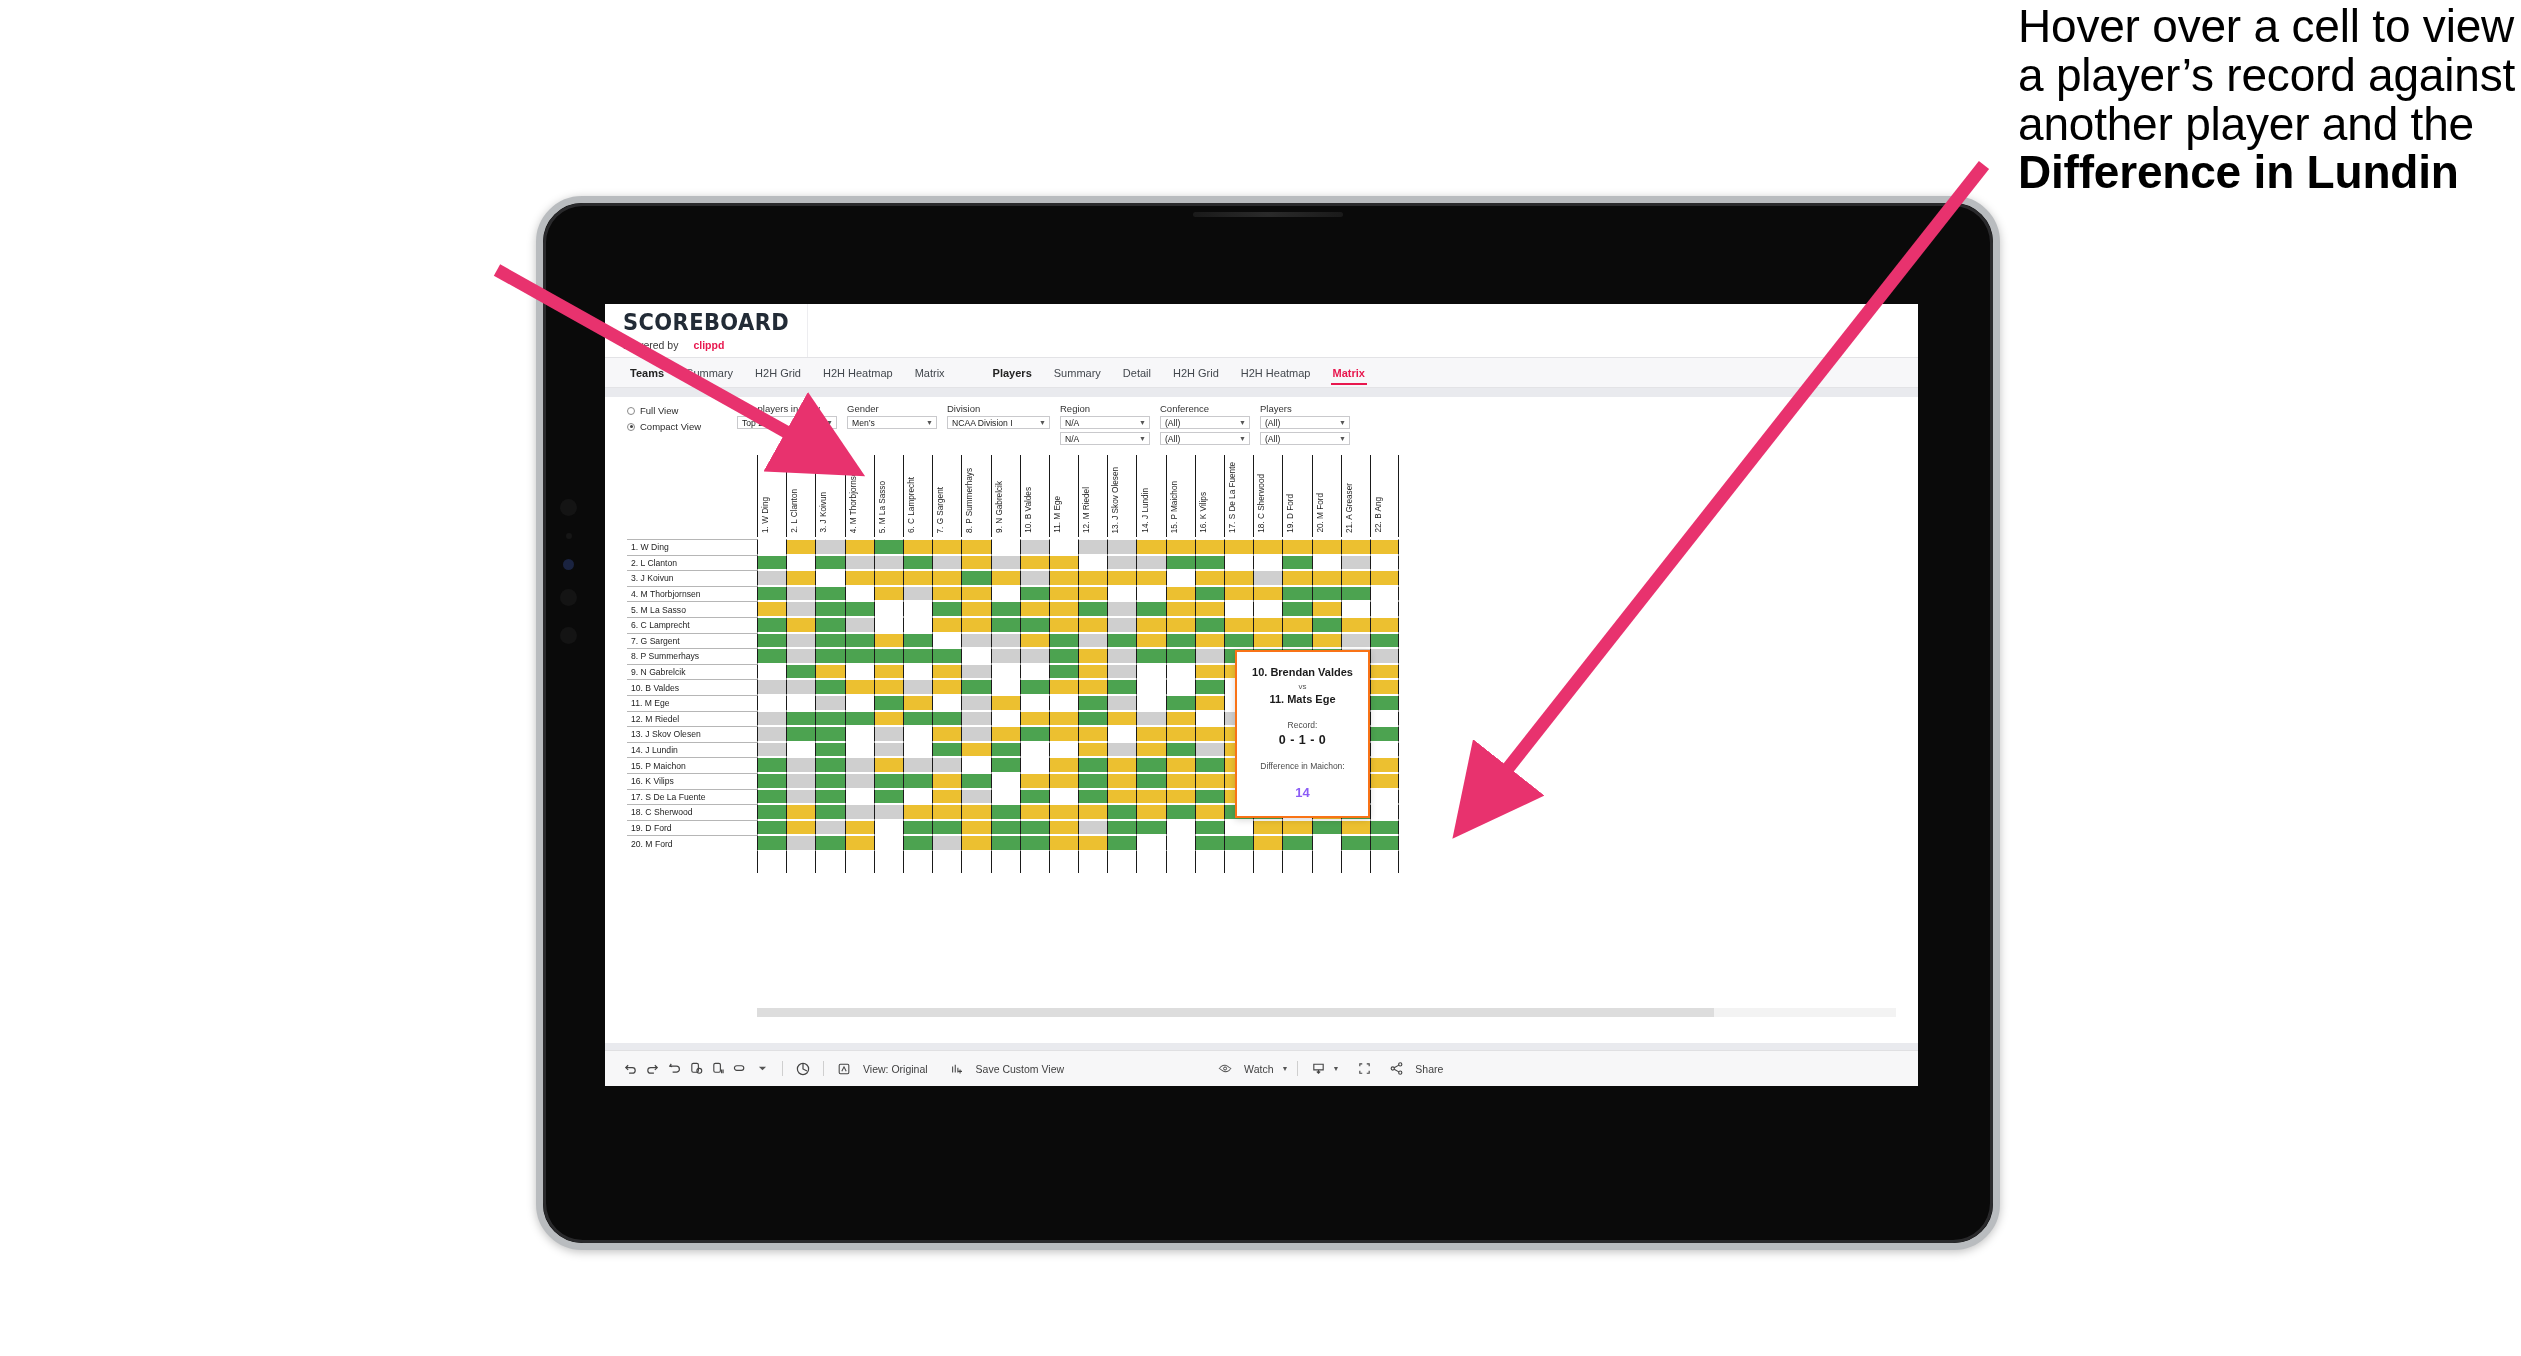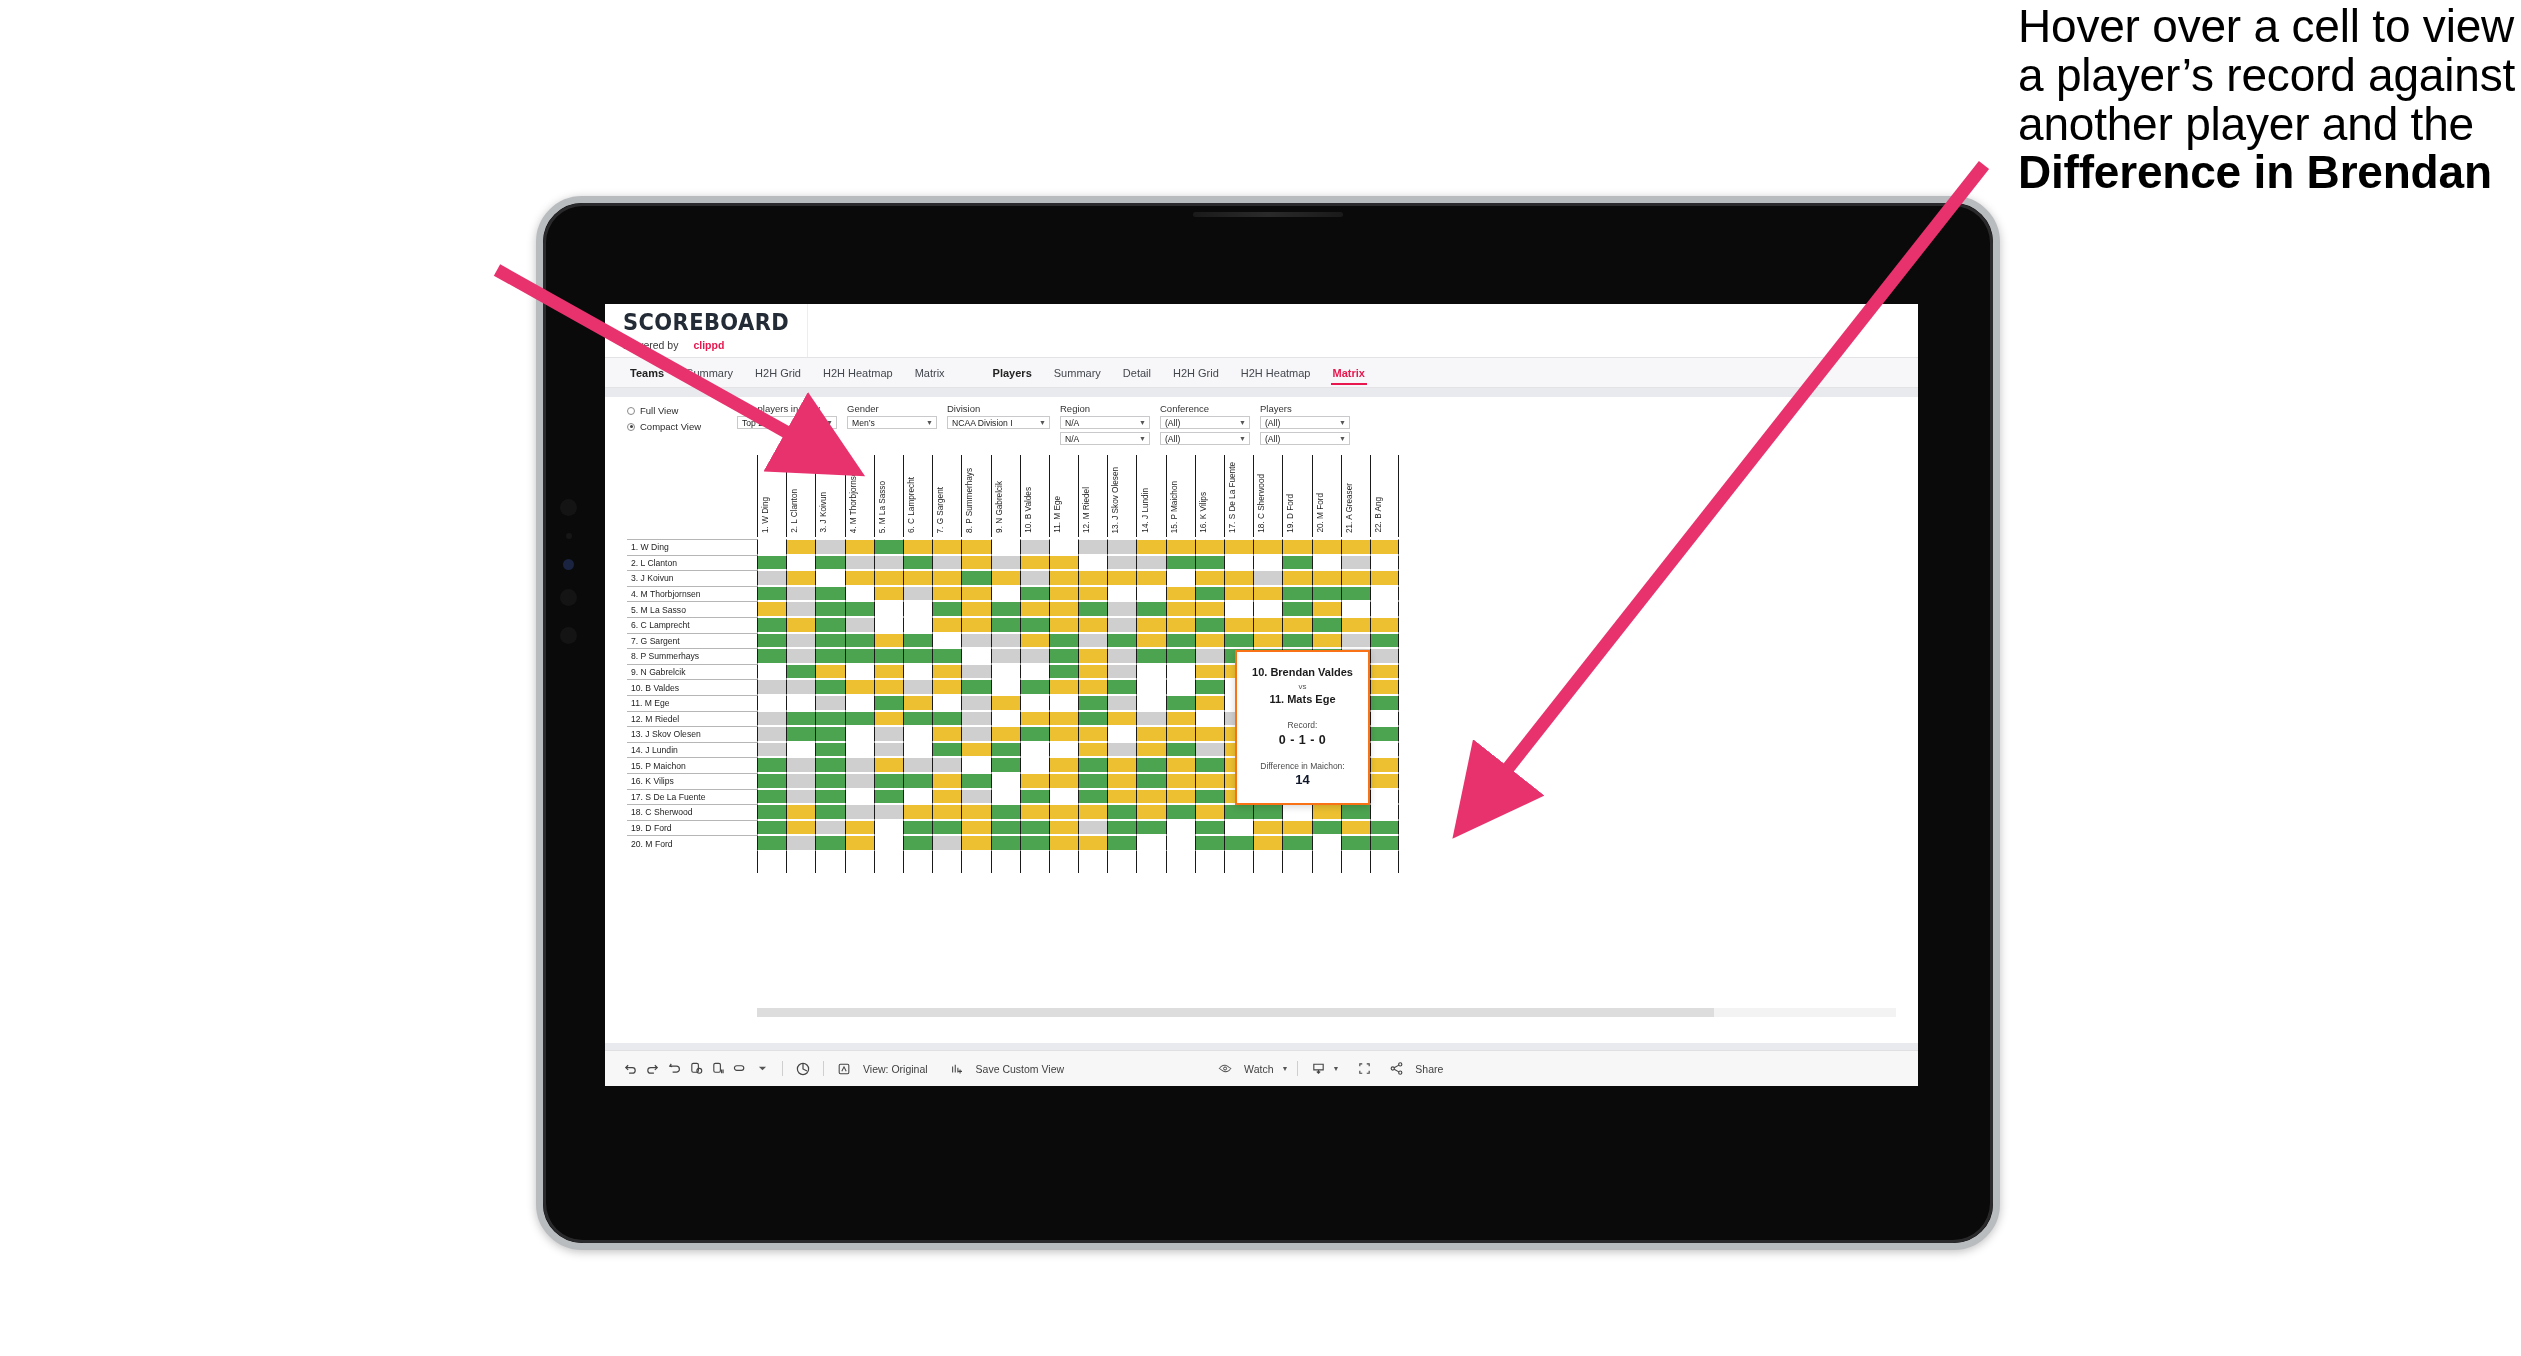--- a/index.html
+++ b/index.html
@@ -188,41 +188,41 @@
   #tooltip {
     position:absolute; left:608px; top:195px; width:135px;
     background:#fff; border:2px solid #f97316; box-shadow: 0 2px 7px rgba(0,0,0,.16);
     padding: 14px 8px 16px 8px; text-align:center; z-index: 20;
   }
   #tt-p1, #tt-p2 { font-size:11px; font-weight:700; color:#1b1b1b; line-height:1.25; }
   #tt-vs { font-size:8px; color:#555; margin: 2px 0; }
   #tt-rec-label { font-size:8.5px; color:#4a4a4a; margin-top:13px; }
   #tt-rec-val { font-size:12.5px; font-weight:700; color:#1b1b1b; margin-top:3px; letter-spacing:.5px; }
   #tt-dis-label { font-size:8.5px; color:#4a4a4a; margin-top:14px; }
-  #tt-dis-val { font-size:13px; font-weight:700; color:#0f172a; margin-top:1px; }
+  #tt-dis-val { font-size:13px; font-weight:700; color:#8b5cf6; margin-top:14px; }
 
   
   #toolbar {
     position:absolute; left:0; right:0; bottom:0; height:36px; background:#f7f7f8;
     border-top:1px solid #e0e0e2; display:flex; align-items:center; padding: 0 14px; gap: 0;
   }
   .tb { display:flex; align-items:center; gap:8px; color:#3f3f3f; font-size:10.5px; }
   .tb-icon { width:22px; height:22px; display:flex; align-items:center; justify-content:center; color:#444; }
   .tb-sep { width:1px; height:15px; background:#cfcfcf; margin: 0 9px; }
   .tb-gap-xl { width: 150px; }
   .tb-label { white-space:nowrap; }
   svg { display:block; }
 </style>
 </head>
 <body>
 
 <div id="stage">
 
 
-  <div class="annot" id="annot-right"><span>Hover over a cell to view a player’s record against another player and the </span><b>Difference in Brendan</b></div>
+  <div class="annot" id="annot-right"><span>Hover over a cell to view a player’s record against another player and the </span><b>Difference in Lundin</b></div>
 
   <div id="tablet">
     <div id="topdot"></div>
     <div id="tablet-inner-sheen"></div>
     <div class="cam" id="cam1"></div>
     <div class="cam" id="cam2"></div>
     <div class="cam" id="cam3"></div>
     <div class="cam" id="cam4"></div>
     <div class="cam" id="cam5"></div>
 

